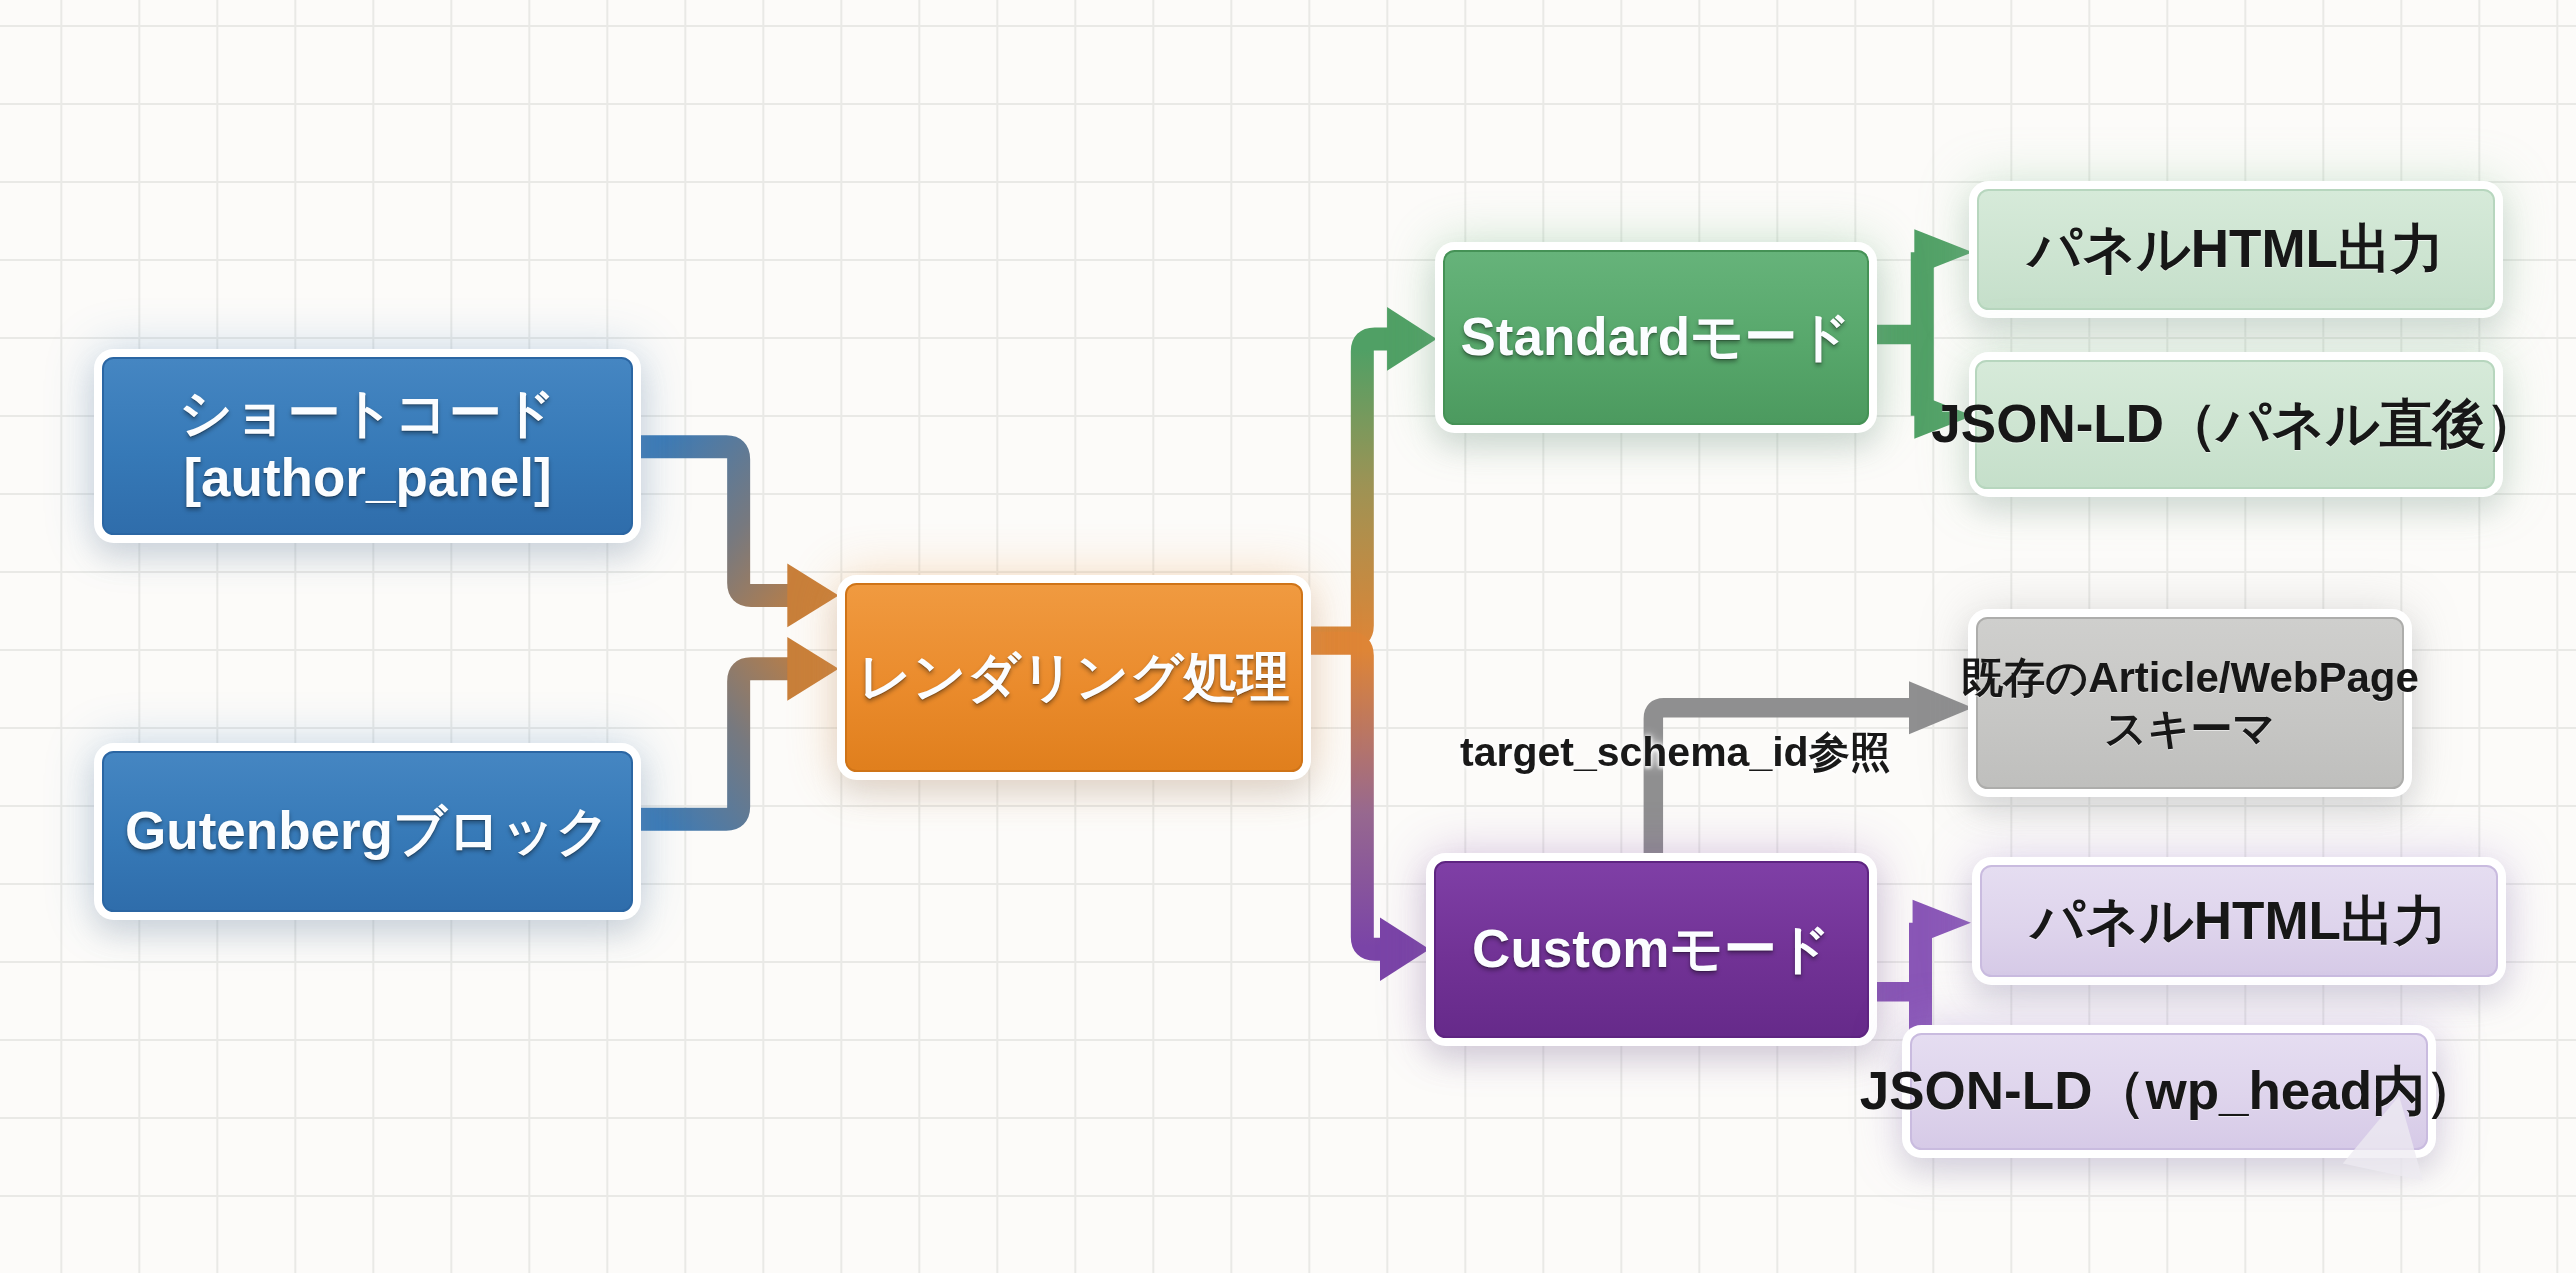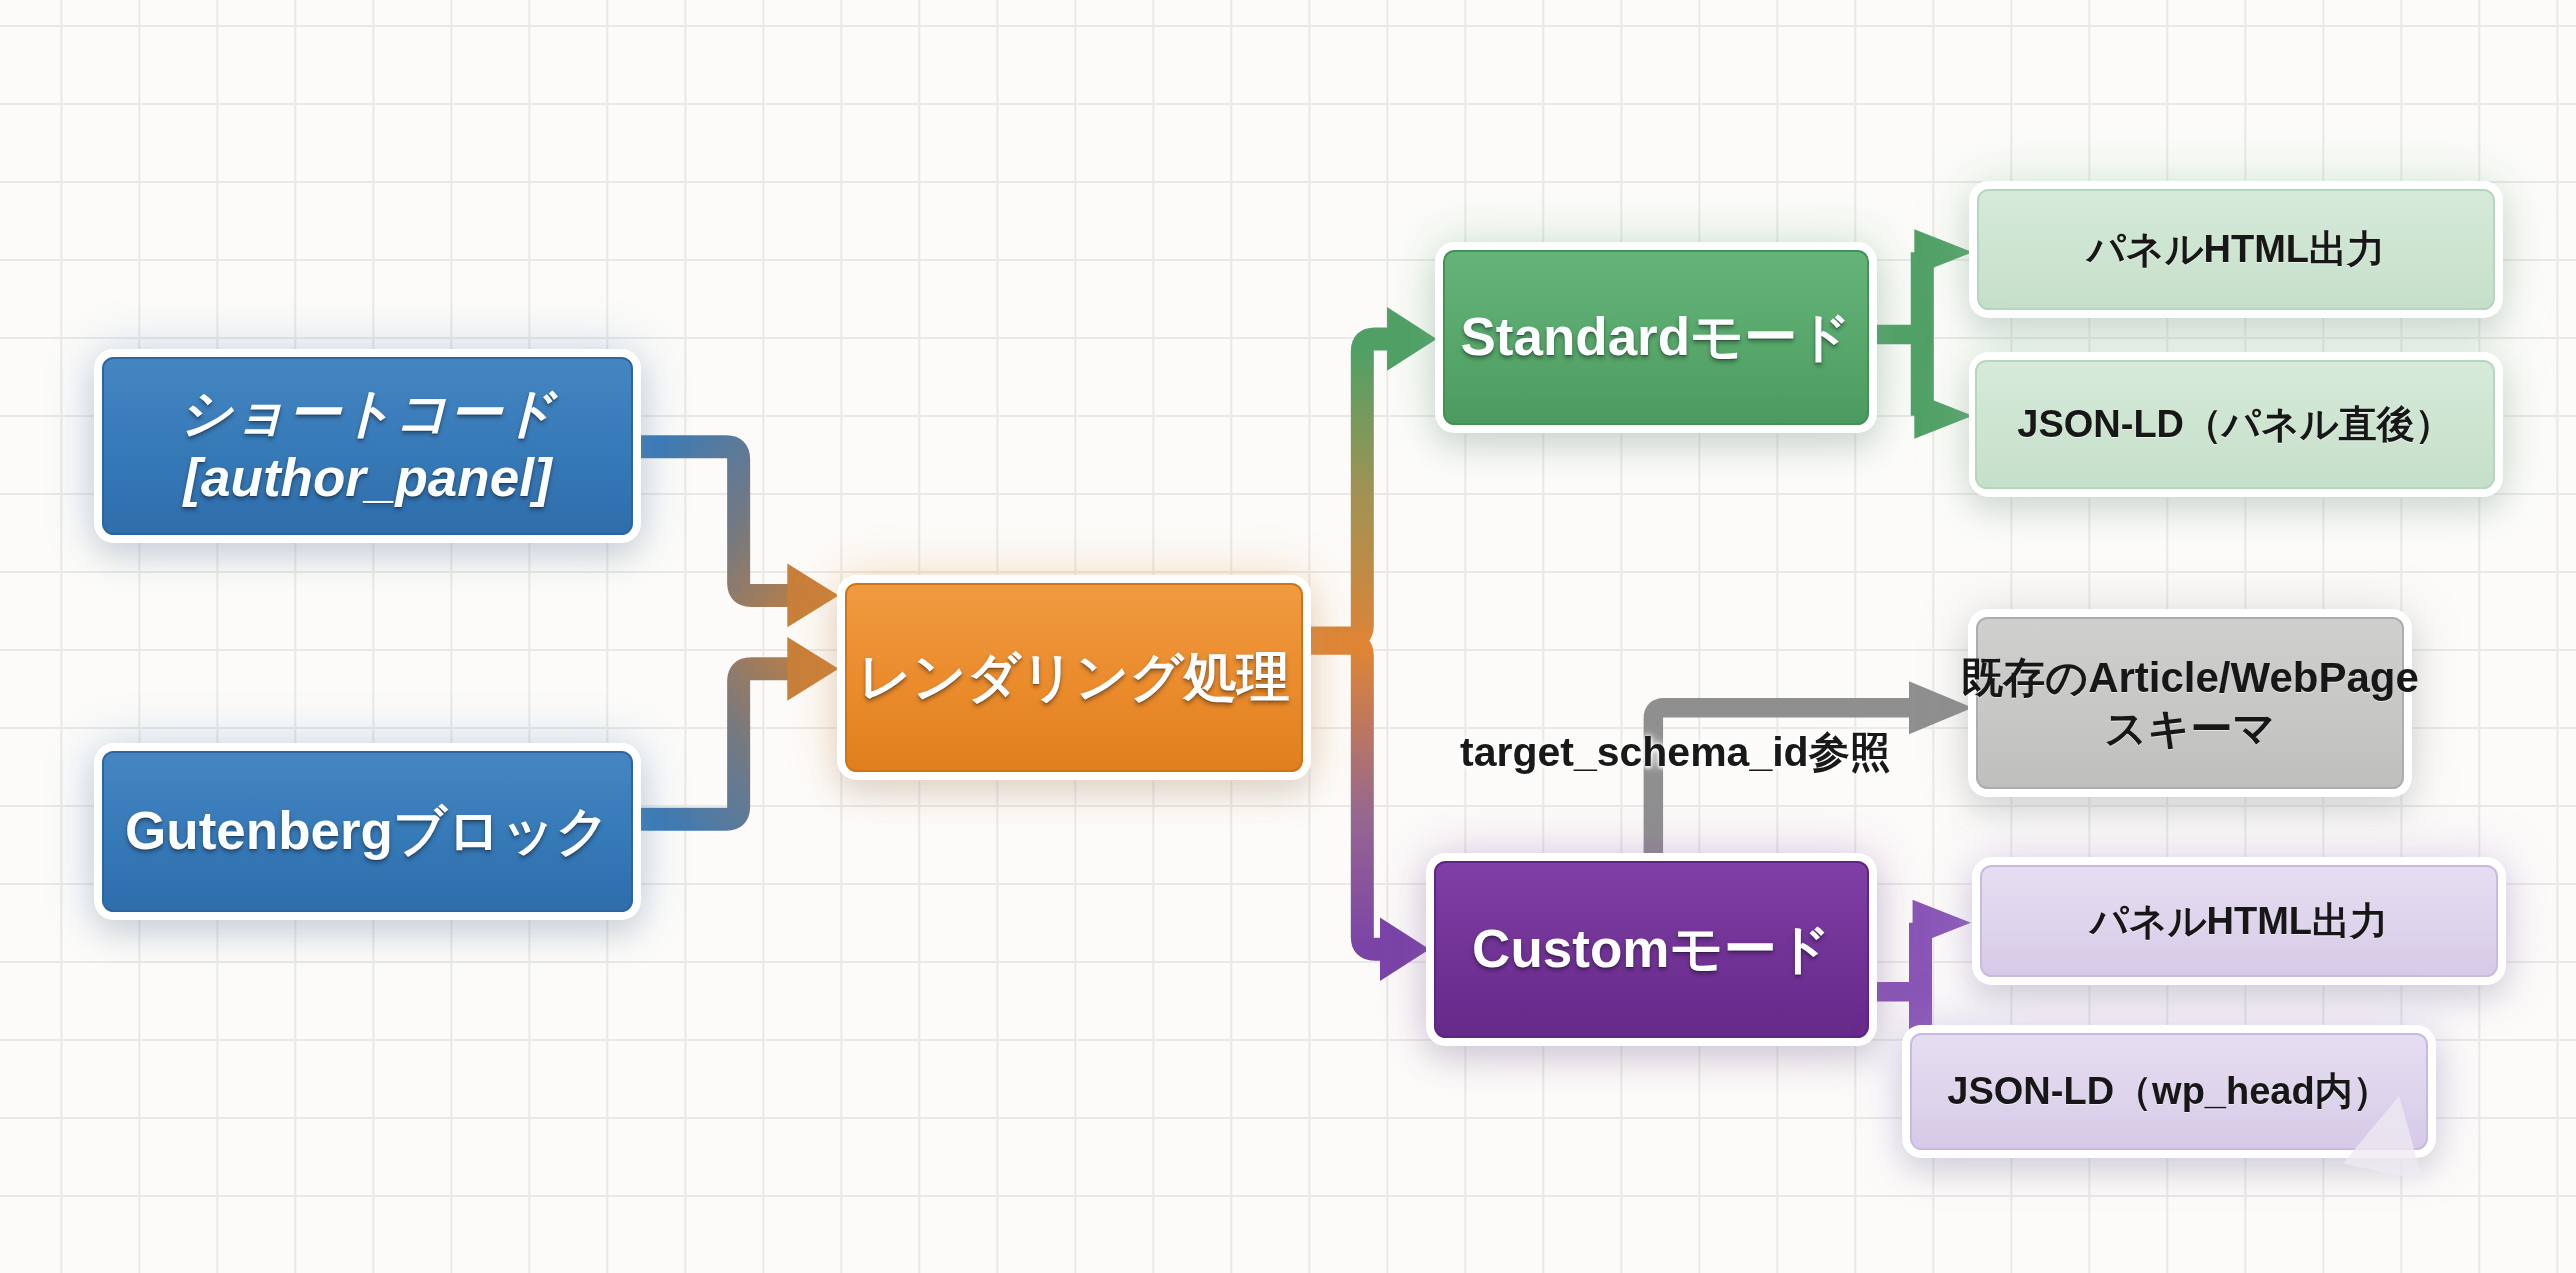--- a/index.html
+++ b/index.html
@@ -38,21 +38,21 @@
     line-height:1.22;
     white-space:nowrap;
   }
   .dark .node-label{
     color:#fbfdff;
     font-size:53px;
     text-shadow:0 2.7px 4.4px rgba(0,0,0,.35), 0 0.9px 0.9px rgba(0,0,0,.25);
   }
   .light .node-label{
     color:#171717;
-    font-size:38px;
+    font-size:53px;
     text-shadow:0 0.9px 0 rgba(255,255,255,.55);
   }
   .light.small-text .node-label{font-size:42px;}
   .edge-label{
     position:absolute;
     font-weight:700;
     font-size:41px;
     color:#191919;
     text-align:left;
     white-space:nowrap;
@@ -116,21 +116,21 @@
 
     <path d="M 2120 1121 L 2160 1121" fill="none" stroke="#8a57b7" stroke-width="22"></path>
     <path d="M 2171 1043 L 2171 1232" fill="none" stroke="#8a57b7" stroke-width="26"></path>
     <polygon points="2162,1017 2162,1069 2228,1043" fill="#8a57b7"></polygon>
     <polygon points="2162,1206 2162,1258 2228,1232" fill="#8a57b7"></polygon>
 
     <path d="M 1869 968 L 1869 812 Q 1869 800 1881 800 L 2162 800" fill="none" stroke="#8f8f90" stroke-width="22"></path>
     <polygon points="2158,770 2158,830 2230,800" fill="#8f8f90"></polygon>
   </svg>
 
-  <div class="node dark" style="left:94px;top:349px;width:547px;height:194px;font-style:italic;--fill:#3679b7;--hi:#4586c2;--lo:#2f6dab;--edge:#2b66a3;--glow:rgba(70,130,190,.28);">
+  <div class="node dark" style="left:94px;top:349px;width:547px;height:194px;--fill:#3679b7;--hi:#4586c2;--lo:#2f6dab;--edge:#2b66a3;--glow:rgba(70,130,190,.28);">
     <div class="node-fill">
       <div class="node-label">ショートコード</div>
       <div class="node-label">[author_panel]</div>
     </div>
   </div>
 
   <div class="node dark" style="left:94px;top:731px;width:547px;height:177px;margin-top:12px;--fill:#3679b7;--hi:#4586c2;--lo:#2f6dab;--edge:#2b66a3;--glow:rgba(70,130,190,.28);">
     <div class="node-fill">
       <div class="node-label">Gutenbergブロック</div>
     </div>

